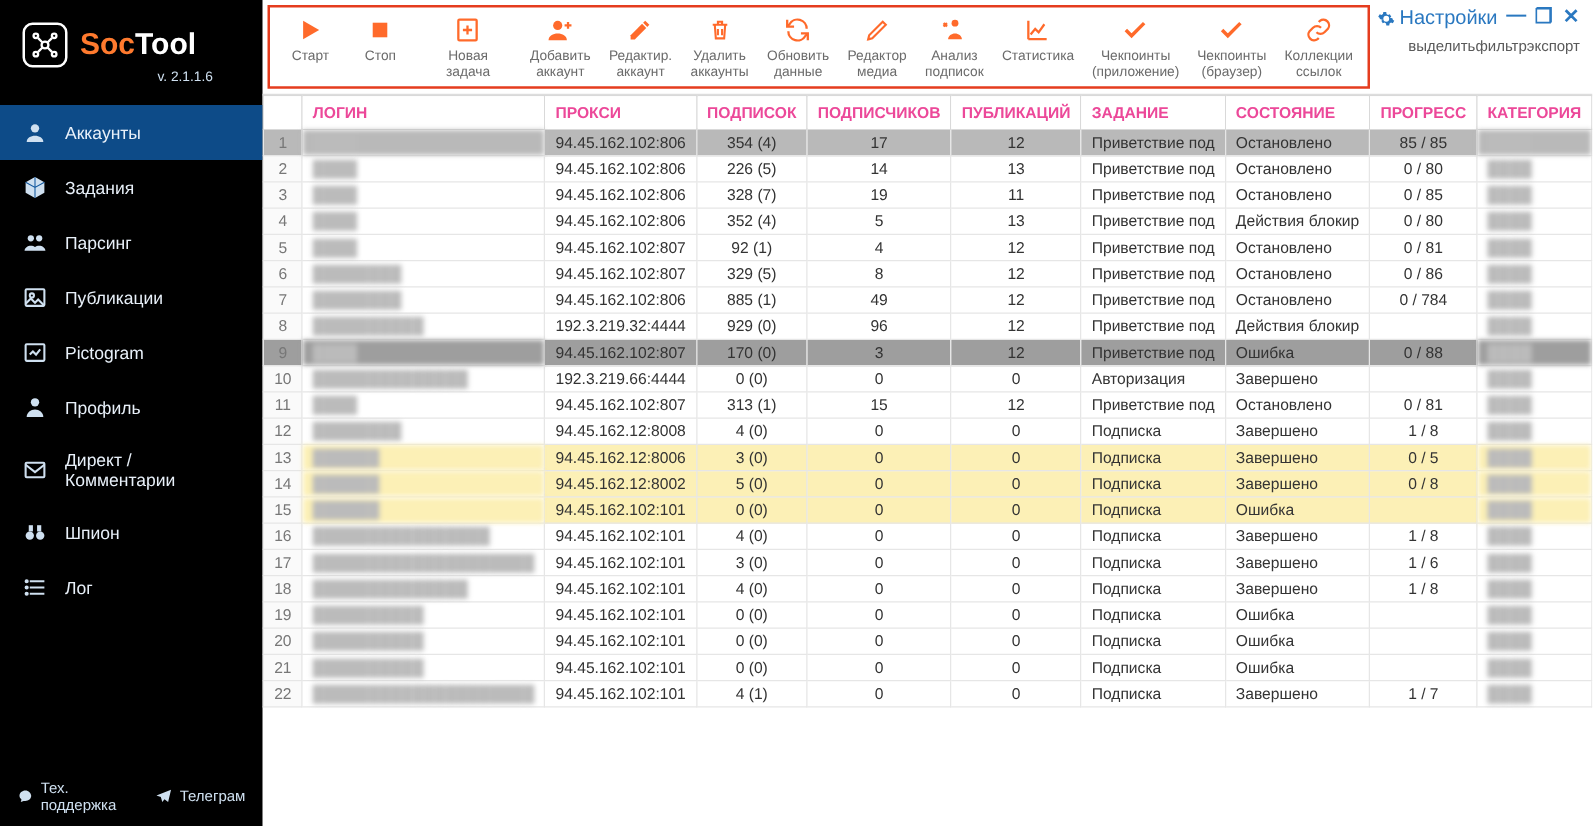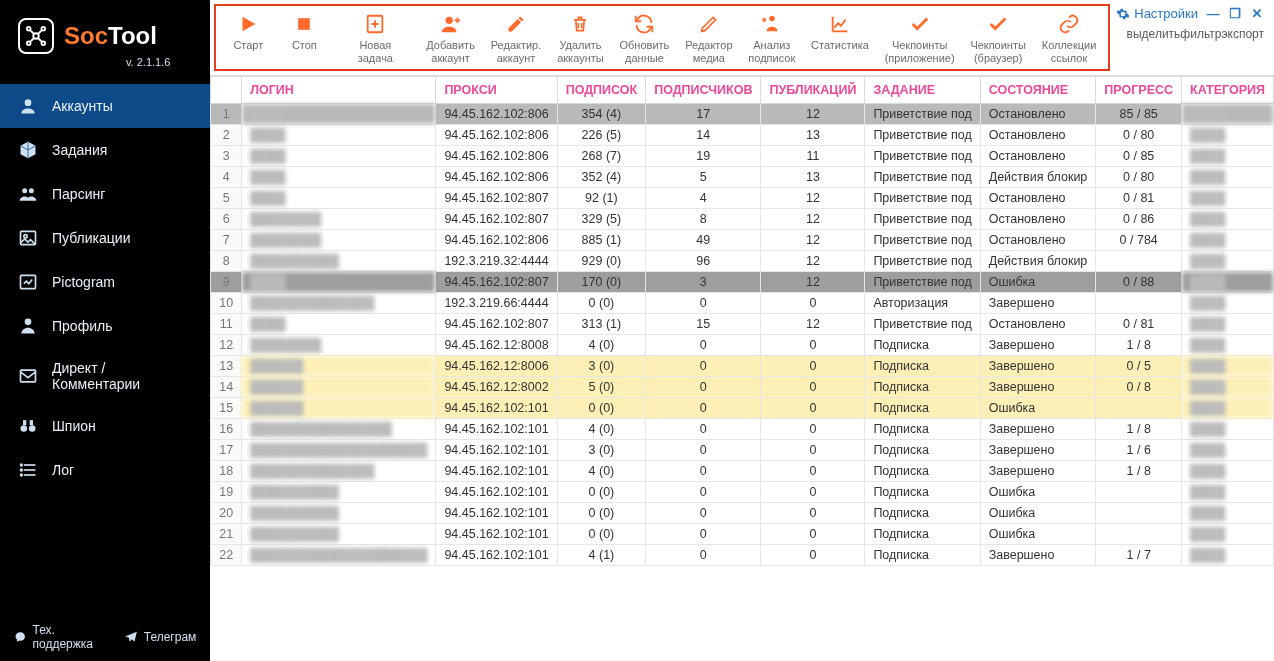--- a/index.html
+++ b/index.html
@@ -20,21 +20,21 @@
 .nav-item .ni-label { font-size: 14px; }
 .footer { display: flex; gap: 14px; padding: 10px 14px; font-size: 12px; color: #cfe0f0; }
 .footer .flink { display: flex; align-items: center; gap: 6px; cursor: pointer; }
 .main { flex: 1; display: flex; flex-direction: column; position: relative; }
 .topbar { display: flex; align-items: flex-start; border-bottom: 1px solid #ddd; }
 .toolbar { display: flex; border: 2px solid #e53c1e; margin: 4px 6px 4px 4px; padding: 4px 4px 2px 4px; }
 .tb-btn { display: flex; flex-direction: column; align-items: center; justify-content: flex-start; padding: 2px 8px; cursor: pointer; min-width: 56px; }
 .tb-btn .tb-icon { width: 24px; height: 24px; display: flex; align-items: center; justify-content: center; fill: #ff6a2b; color: #ff6a2b; }
 .tb-btn .tb-label { font-size: 11px; color: #6b6b6b; text-align: center; line-height: 13px; margin-top: 3px; white-space: pre-line; }
 .top-right { margin-left: auto; display: flex; flex-direction: column; align-items: flex-end; padding: 6px 10px 2px 0; gap: 6px; }
-.win-row { display: flex; gap: 8px; color: #2a78c0; font-size: 13px; }
+.win-row { display: flex; gap: 8px; color: #2a78c0; font-size: 16px; }
 .win-row .gear { display: flex; align-items: center; gap: 4px; cursor: pointer; }
 .win-btn { width: 14px; height: 14px; cursor: pointer; display: inline-flex; align-items: center; justify-content: center; font-weight: bold; }
 .link-row { display: flex; font-size: 12px; color: #5a5a5a; }
 .link-row span { cursor: pointer; }
 .grid-wrap { flex: 1; overflow: auto; }
 table { border-collapse: collapse; width: 100%; font-size: 12.5px; }
 th { background: #fff; color: #ec4899; font-weight: 700; text-align: left; padding: 6px 8px; border: 1px solid #d9d9d9; position: sticky; top: 0; white-space: nowrap; }
 th:first-child { width: 30px; }
 td { padding: 3px 8px; border: 1px solid #e6e6e6; white-space: nowrap; }
 td.rownum { text-align: center; color: #777; background: #fafafa; width: 30px; }
@@ -369,21 +369,21 @@
               <td class="col-c">13</td>
               <td>Приветствие под</td>
               <td>Остановлено</td>
               <td class="col-c">0 / 80</td>
               <td class="category">████</td>
             </tr>
             <tr>
               <td class="rownum">3</td>
               <td class="login">████</td>
               <td>94.45.162.102:806</td>
-              <td class="col-c">268 (7)</td>
+              <td class="col-c">328 (7)</td>
               <td class="col-c">19</td>
               <td class="col-c">11</td>
               <td>Приветствие под</td>
               <td>Остановлено</td>
               <td class="col-c">0 / 85</td>
               <td class="category">████</td>
             </tr>
             <tr>
               <td class="rownum">4</td>
               <td class="login">████</td>

